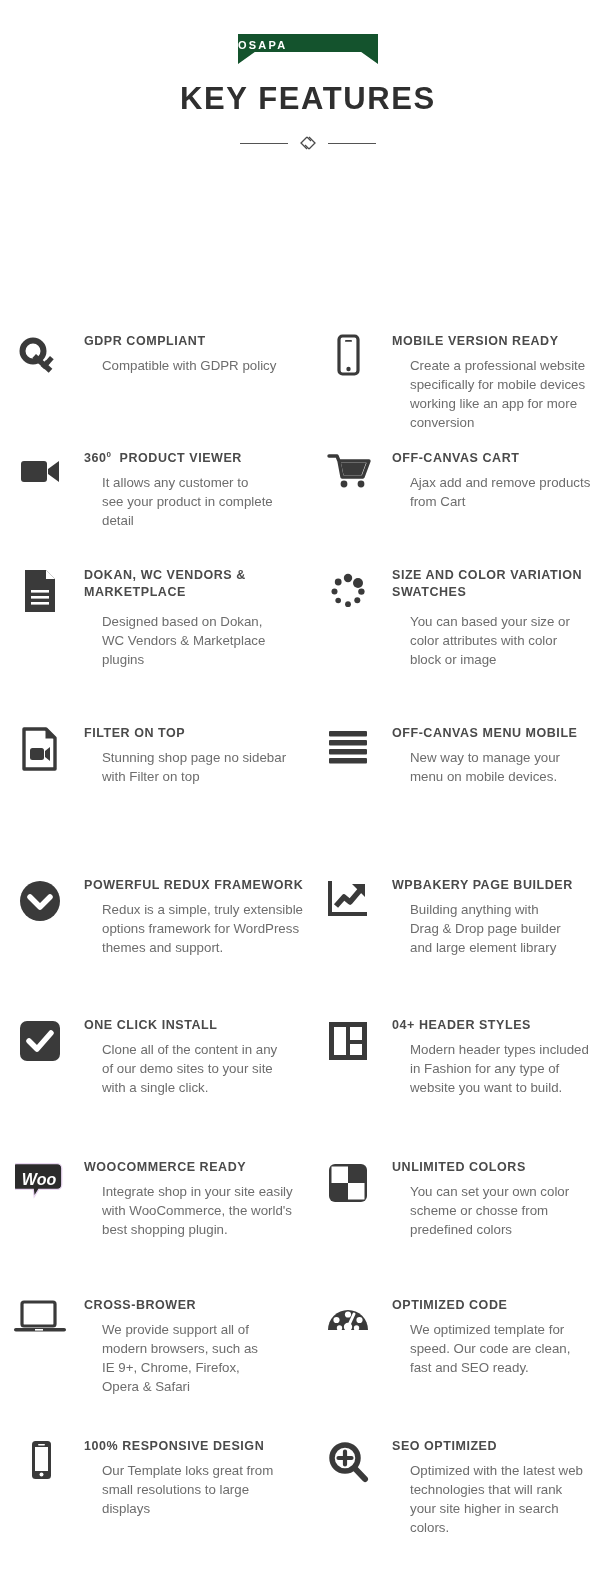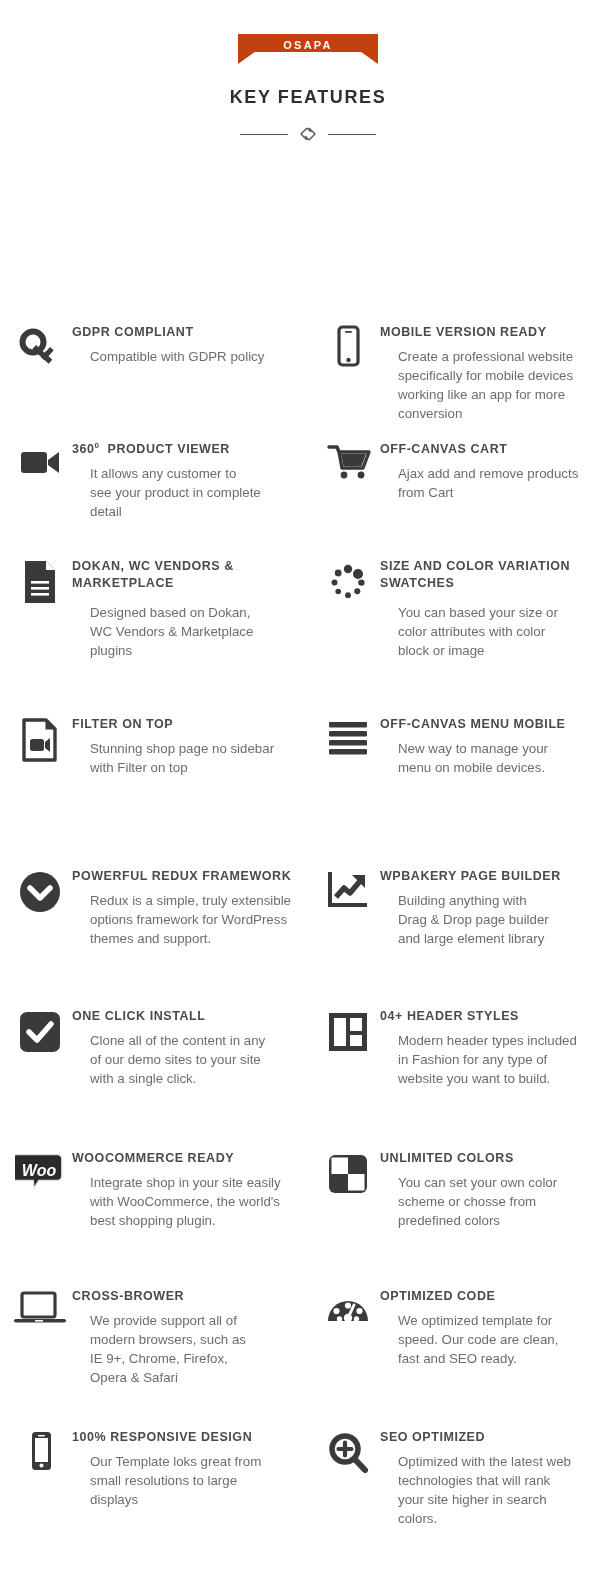--- a/index.html
+++ b/index.html
@@ -22,39 +22,38 @@
 
   .ribbon-wrap {
     display: flex;
     justify-content: center;
   }
 
   .ribbon {
     position: relative;
     width: 140px;
     height: 30px;
-    background: #c2410c;
+    background: #14532d;
     color: #ffffff;
     display: flex;
     align-items: center;
-    justify-content: center;
     clip-path: polygon(0 0, 100% 0, 100% 100%, 88% 60%, 12% 60%, 0 100%);
   }
 
   .ribbon-label {
     font-size: 11px;
     font-weight: bold;
     letter-spacing: 2.2px;
     line-height: 1;
     margin-bottom: 8px;
   }
 
   .page-title {
-    margin-top: 23px;
-    font-size: 18px;
+    margin-top: 17px;
+    font-size: 31px;
     font-weight: bold;
     letter-spacing: 1.6px;
     color: #2f2f2f;
   }
 
   .divider {
     margin-top: 17px;
     display: flex;
     align-items: center;
     justify-content: center;
@@ -74,21 +73,21 @@
 
   
   .features {
     position: relative;
     margin-top: 22px;
   }
 
   .feature {
     position: absolute;
     display: flex;
-    gap: 4px;
+    gap: 16px;
   }
 
   .feature .icon {
     width: 56px;
     min-width: 56px;
     display: flex;
     align-items: flex-start;
     justify-content: center;
     padding-top: 2px;
     color: #3a3a3a;

